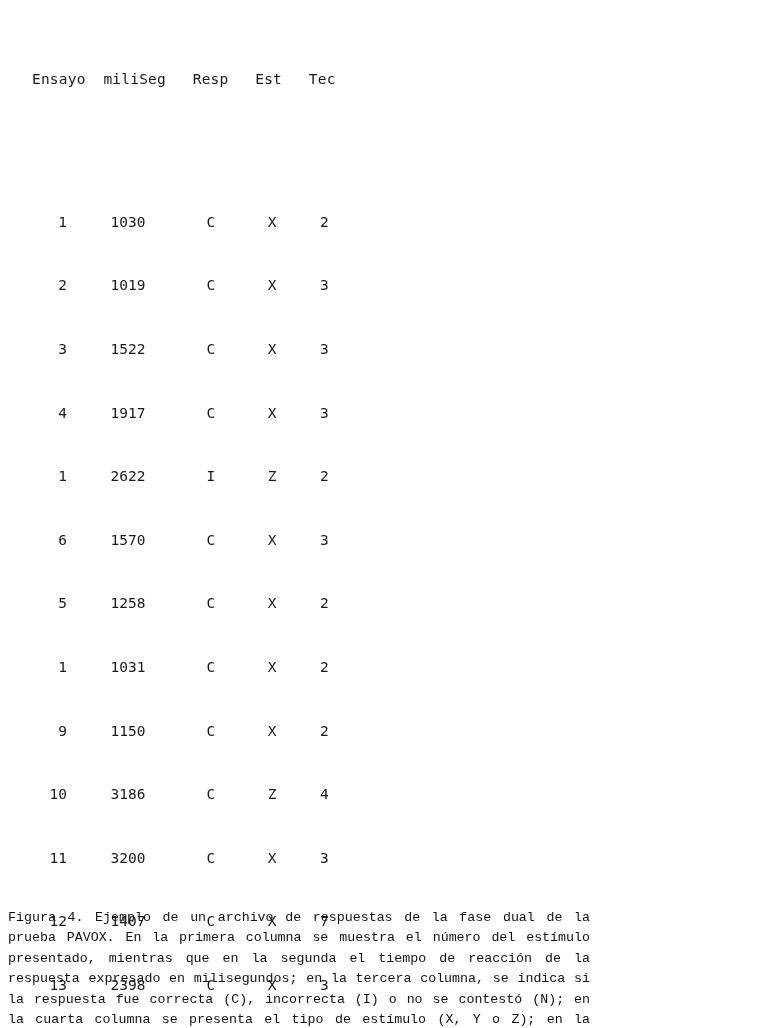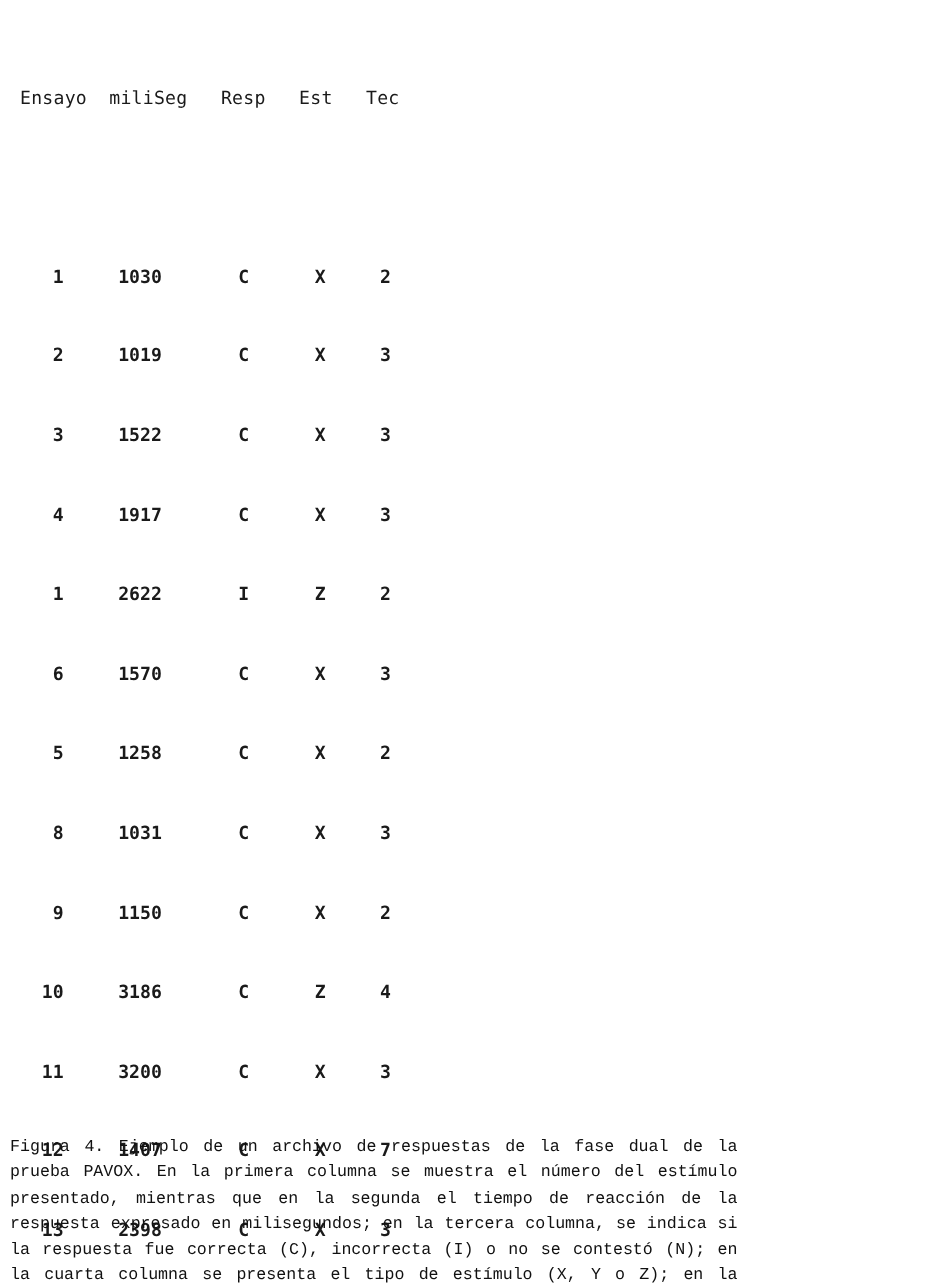--- a/index.html
+++ b/index.html
@@ -12,21 +12,21 @@
     height: 1028px;
     font-family: "DejaVu Sans", sans-serif;
     color: #111111;
     overflow: hidden;
   }
   .page {
     position: relative;
     width: 616px;
     height: 1028px;
     box-sizing: border-box;
-    padding: 0 8px;
+    padding: 0 24px;
   }
 
   
   .listing {
     font-family: "DejaVu Sans Mono", monospace;
     font-size: 14.5px;
     line-height: 21.2px;
     color: #1a1a1a;
     white-space: pre;
   }
@@ -37,21 +37,20 @@
     font-size: 14.5px;
     letter-spacing: 0.2px;
   }
 
   .trials {
     margin-top: 16px;
     padding-left: 8px;
   }
   .trial-row {
     height: 21.2px;
-    font-weight: bold;
   }
 
   
   .caption {
     position: absolute;
     left: 8px;
     right: 26px;
     top: 908px;
     font-family: Liberation Mono, monospace;
     font-size: 13.3px;
@@ -70,21 +69,21 @@
     <div class="head-row">Ensayo  miliSeg   Resp   Est   Tec</div>
 
     <div class="trials">
       <div class="trial-row">   1     1030       C      X     2</div>
       <div class="trial-row">   2     1019       C      X     3</div>
       <div class="trial-row">   3     1522       C      X     3</div>
       <div class="trial-row">   4     1917       C      X     3</div>
       <div class="trial-row">   1     2622       I      Z     2</div>
       <div class="trial-row">   6     1570       C      X     3</div>
       <div class="trial-row">   5     1258       C      X     2</div>
-      <div class="trial-row">   8     1031       C      X     3</div>
+      <div class="trial-row">   1     1031       C      X     2</div>
       <div class="trial-row">   9     1150       C      X     2</div>
       <div class="trial-row">  10     3186       C      Z     4</div>
       <div class="trial-row">  11     3200       C      X     3</div>
       <div class="trial-row">  12     1407       C      X     7</div>
       <div class="trial-row">  13     2398       C      X     3</div>
       
       
       
       
       

